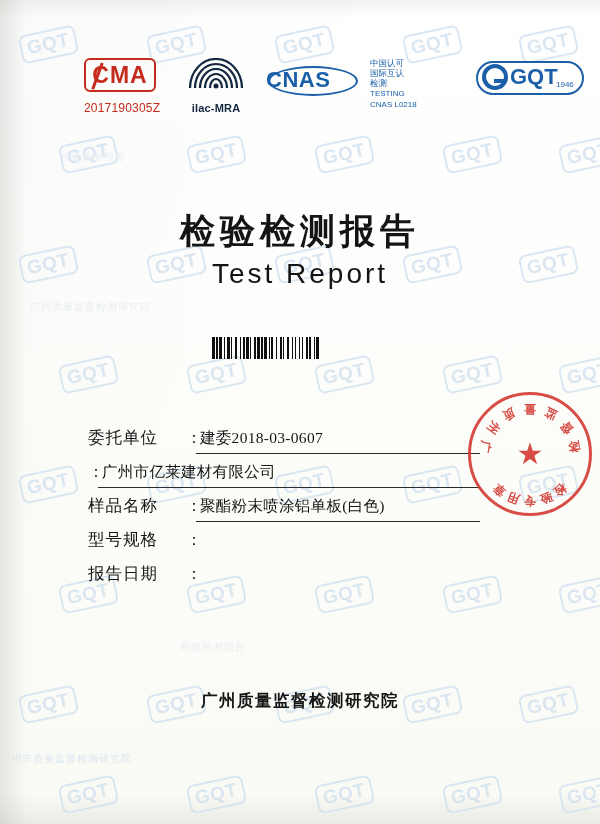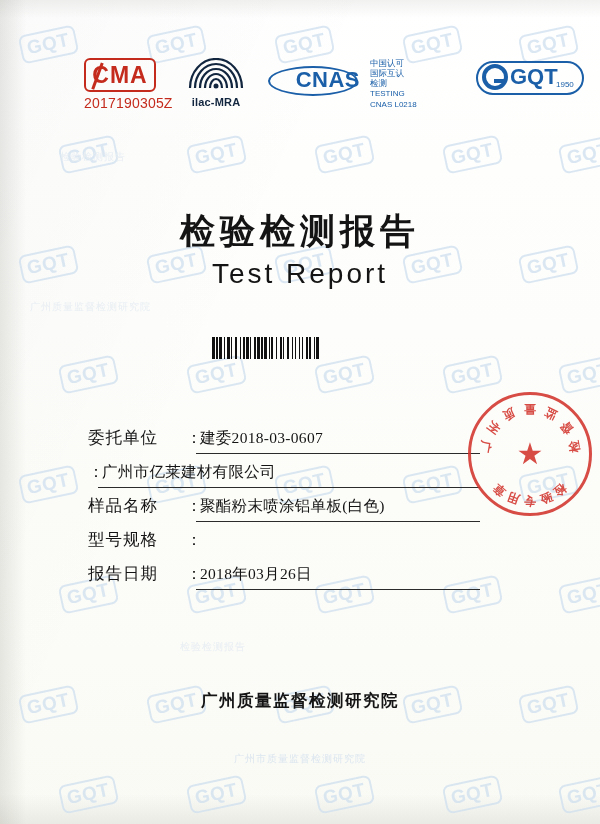--- a/index.html
+++ b/index.html
@@ -107,59 +107,59 @@
     display: block;
   }
   .cma-box .cma-slash {
     position: absolute;
     left: 10px; top: 2px;
     width: 2.5px; height: 28px;
     background: #c42b1c;
     transform: rotate(20deg);
   }
   .cma-code {
-    margin-top: 3px;
+    margin-top: 9px;
     color: #c42b1c;
     font-family: "Liberation Sans", sans-serif;
-    font-size: 14px;
+    font-size: 12px;
     letter-spacing: 0.2px;
   }
 
   
   #logo-ilac { left: 96px; width: 72px; text-align: center; }
   .ilac-arcs { height: 32px; position: relative; }
   .ilac-arcs svg { display: block; margin: 0 auto; }
   .ilac-text {
     font-family: "Liberation Sans", sans-serif;
     font-size: 11px;
     font-weight: bold;
     color: #12263f;
     letter-spacing: 0.2px;
-    margin-top: 6px;
+    margin-top: 12px;
   }
 
   
   #logo-cnas { left: 182px; width: 96px; }
   .cnas-wrap {
     position: relative;
     height: 46px;
   }
   .cnas-ellipse {
     position: absolute;
     left: 2px; top: 8px;
     width: 90px; height: 30px;
     border: 2.5px solid #1a5fa8;
     border-radius: 50%;
     box-sizing: border-box;
   }
   .cnas-text {
     position: absolute;
     left: 0; top: 9px;
     width: 94px;
-    text-align: right;
+    text-align: left;
     font-family: "Liberation Sans", sans-serif;
     font-weight: bold;
     font-size: 22px;
     color: #1a5fa8;
     letter-spacing: 0.5px;
   }
 
   
   #logo-cnas-cn { left: 286px; width: 86px; }
   .cnas-cn-top {
@@ -345,21 +345,20 @@
     text-align: center;
     font-size: 16.5px;
     font-weight: bold;
     letter-spacing: 1.5px;
     color: #141414;
   }
   #footer-faint {
     position: absolute;
     top: 752px;
     left: 0; right: 0;
-    text-align: center;
     font-size: 10px;
     color: #dbe6ef;
     letter-spacing: 1px;
   }
 
   
   .bleed {
     position: absolute;
     color: #e8eef3;
     font-size: 10px;
@@ -467,21 +466,21 @@
         <div class="cnas-cn-top">检测</div>
         <div class="cnas-cn-bot">TESTING</div>
         <div class="cnas-cn-bot">CNAS L0218</div>
       </div>
 
       <div class="logo" id="logo-gqt">
         <div class="gqt-wrap">
           <div class="gqt-outer"></div>
           <div class="gqt-g"></div>
           <div class="gqt-letters">GQT</div>
-          <div class="gqt-year">1950</div>
+          <div class="gqt-year">1946</div>
         </div>
       </div>
 
     </div>
 
     <div id="title-cn">检验检测报告</div>
     <div id="title-en">Test Report</div>
 
     <div id="barcode">
         <i style="width: 3px; background: rgb(17, 17, 17);"></i>
@@ -564,21 +563,20 @@
       </div>
 
       <div class="field-row">
         <div class="field-label">型号规格</div>
         <div class="field-sep">：</div>
       </div>
 
       <div class="field-row">
         <div class="field-label">报告日期</div>
         <div class="field-sep">：</div>
-        <div class="field-value">2018年03月26日</div>
       </div>
 
     </div>
 
     <div id="seal">
       <div class="seal-circle"></div>
       <div class="seal-star">★</div>
       <div class="seal-text" id="seal-arc-top">
           <span style="left: 10.6988px; top: 46.0122px; transform: rotate(100deg);">广</span>
           <span style="left: 19.1023px; top: 26.5307px; transform: rotate(126.667deg);">州</span>

